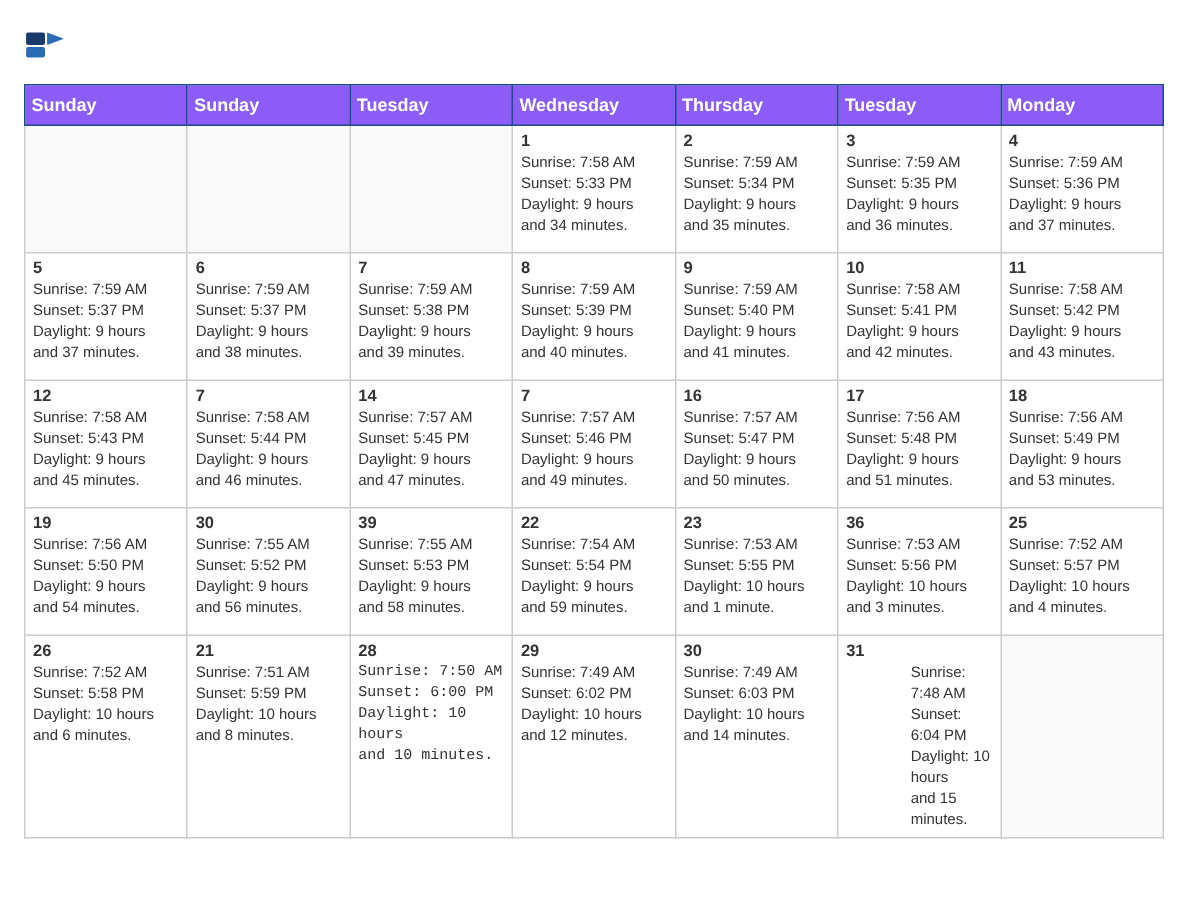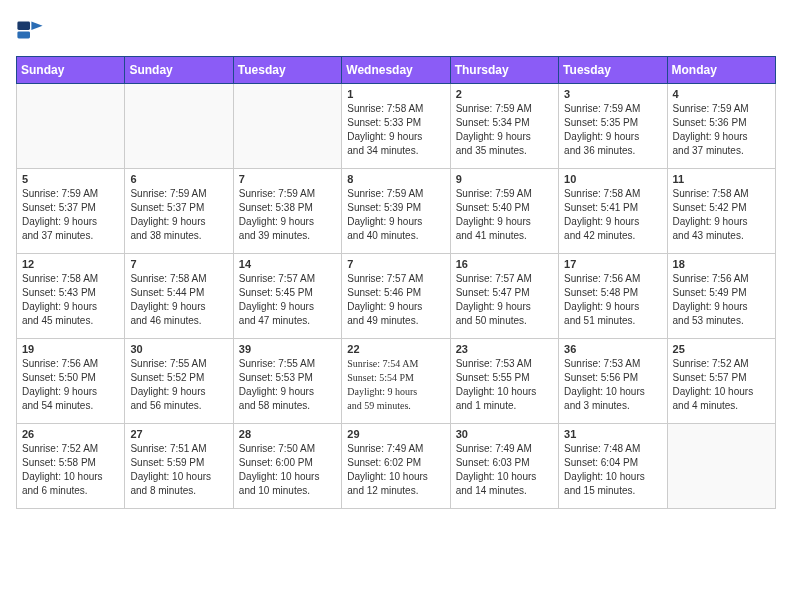--- a/index.html
+++ b/index.html
@@ -276,21 +276,21 @@
         </td>
         <td>
           <span class="day-number">39</span>
           <div class="day-info" style="white-space: pre-line;">Sunrise: 7:55 AM
 Sunset: 5:53 PM
 Daylight: 9 hours
 and 58 minutes.</div>
         </td>
         <td>
           <span class="day-number">22</span>
-          <div class="day-info" style="white-space: pre-line; font-family: Liberation Serif, serif;">Sunrise: 7:54 AM
+          <div class="day-info" style="white-space: pre-line;">Sunrise: 7:54 AM
 Sunset: 5:54 PM
 Daylight: 9 hours
 and 59 minutes.</div>
         </td>
         <td>
           <span class="day-number">23</span>
           <div class="day-info" style="white-space: pre-line;">Sunrise: 7:53 AM
 Sunset: 5:55 PM
 Daylight: 10 hours
 and 1 minute.</div>
@@ -312,50 +312,50 @@
       </tr>
       <tr class="week-row">
         <td>
           <span class="day-number">26</span>
           <div class="day-info" style="white-space: pre-line;">Sunrise: 7:52 AM
 Sunset: 5:58 PM
 Daylight: 10 hours
 and 6 minutes.</div>
         </td>
         <td>
-          <span class="day-number">27</span>
+          <span class="day-number">21</span>
           <div class="day-info" style="white-space: pre-line;">Sunrise: 7:51 AM
 Sunset: 5:59 PM
 Daylight: 10 hours
 and 8 minutes.</div>
         </td>
         <td>
           <span class="day-number">28</span>
-          <div class="day-info" style="white-space: pre-line;">Sunrise: 7:50 AM
+          <div class="day-info" style="white-space: pre-line; font-family: Liberation Mono, monospace;">Sunrise: 7:50 AM
 Sunset: 6:00 PM
 Daylight: 10 hours
 and 10 minutes.</div>
         </td>
         <td>
           <span class="day-number">29</span>
           <div class="day-info" style="white-space: pre-line;">Sunrise: 7:49 AM
 Sunset: 6:02 PM
 Daylight: 10 hours
 and 12 minutes.</div>
         </td>
         <td>
           <span class="day-number">30</span>
           <div class="day-info" style="white-space: pre-line;">Sunrise: 7:49 AM
 Sunset: 6:03 PM
 Daylight: 10 hours
 and 14 minutes.</div>
         </td>
         <td>
           <span class="day-number">31</span>
-          <div class="day-info" style="white-space: pre-line;">Sunrise: 7:48 AM
+          <div class="day-info" style="white-space: pre-line; margin-left: 43px;">Sunrise: 7:48 AM
 Sunset: 6:04 PM
 Daylight: 10 hours
 and 15 minutes.</div>
         </td>
         <td class="empty"></td>
       </tr>
     </tbody>
 </table>
 
 </body></html>

